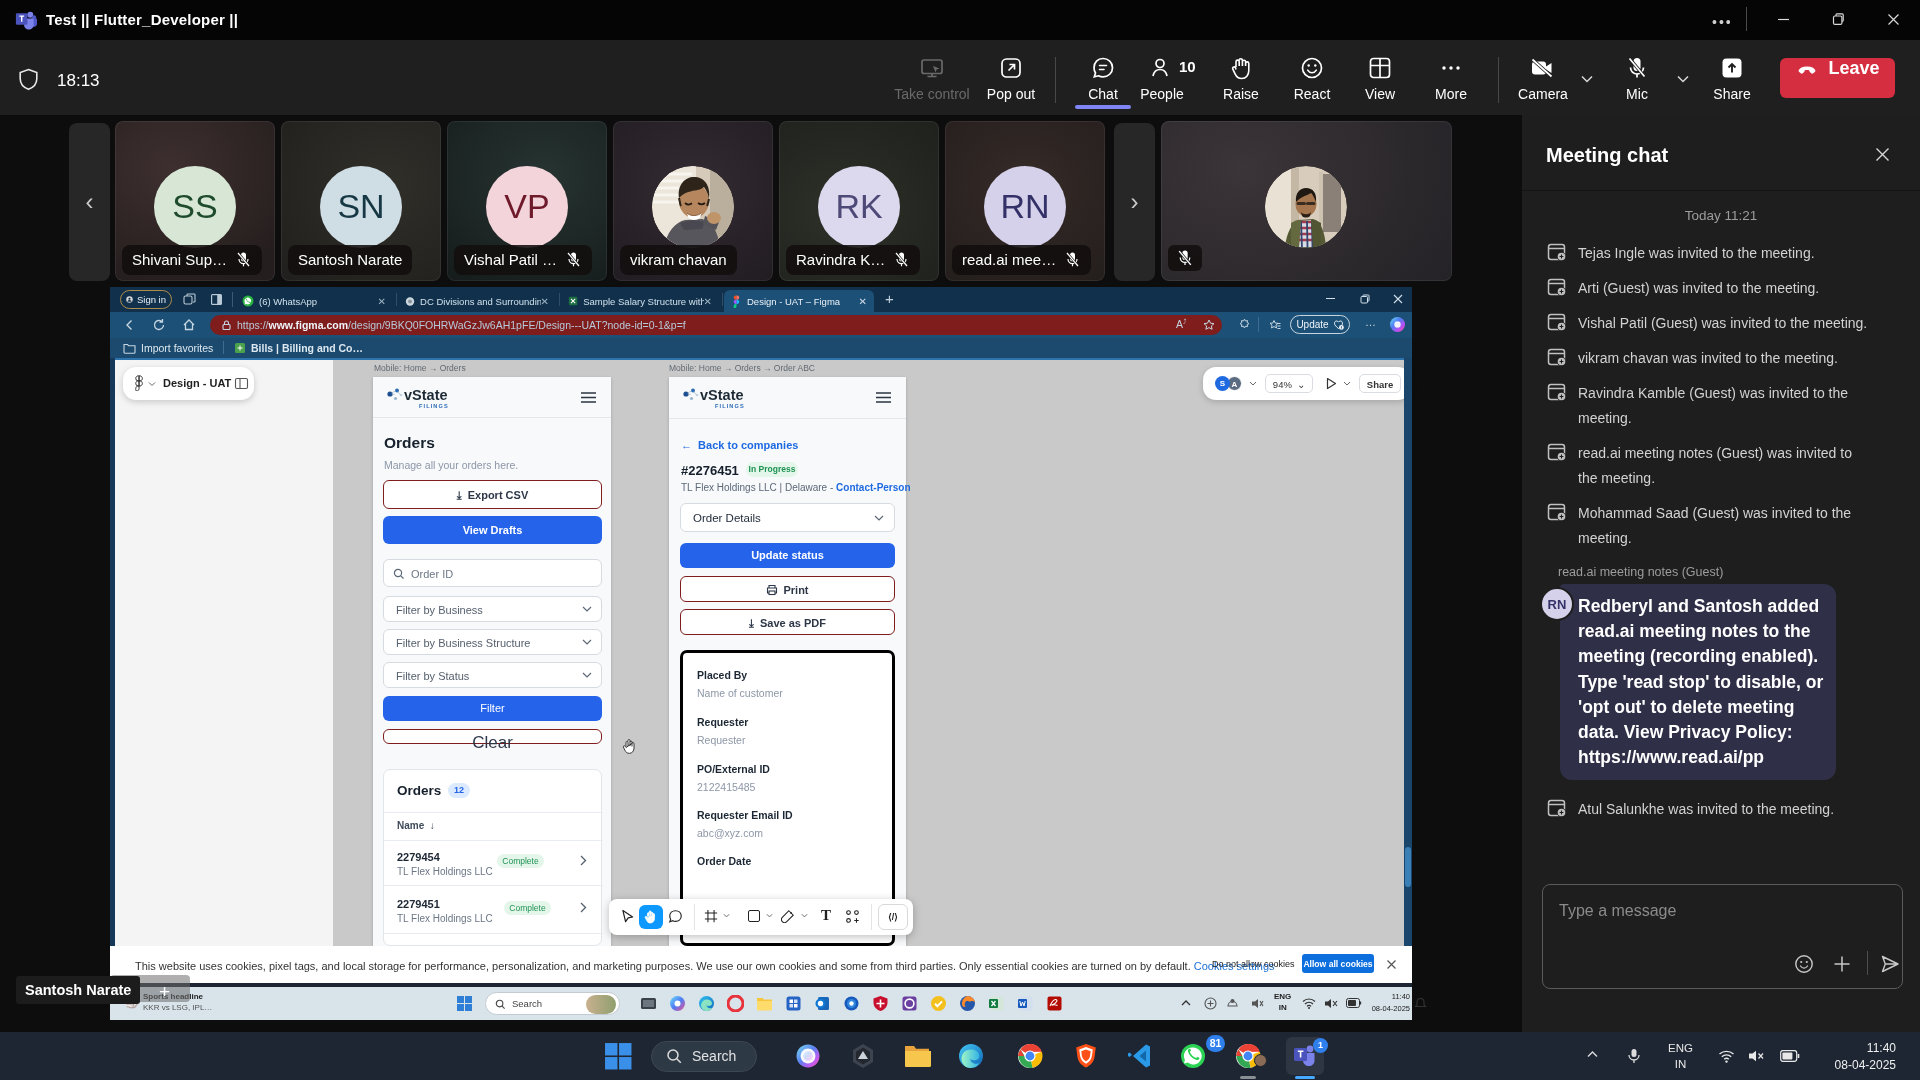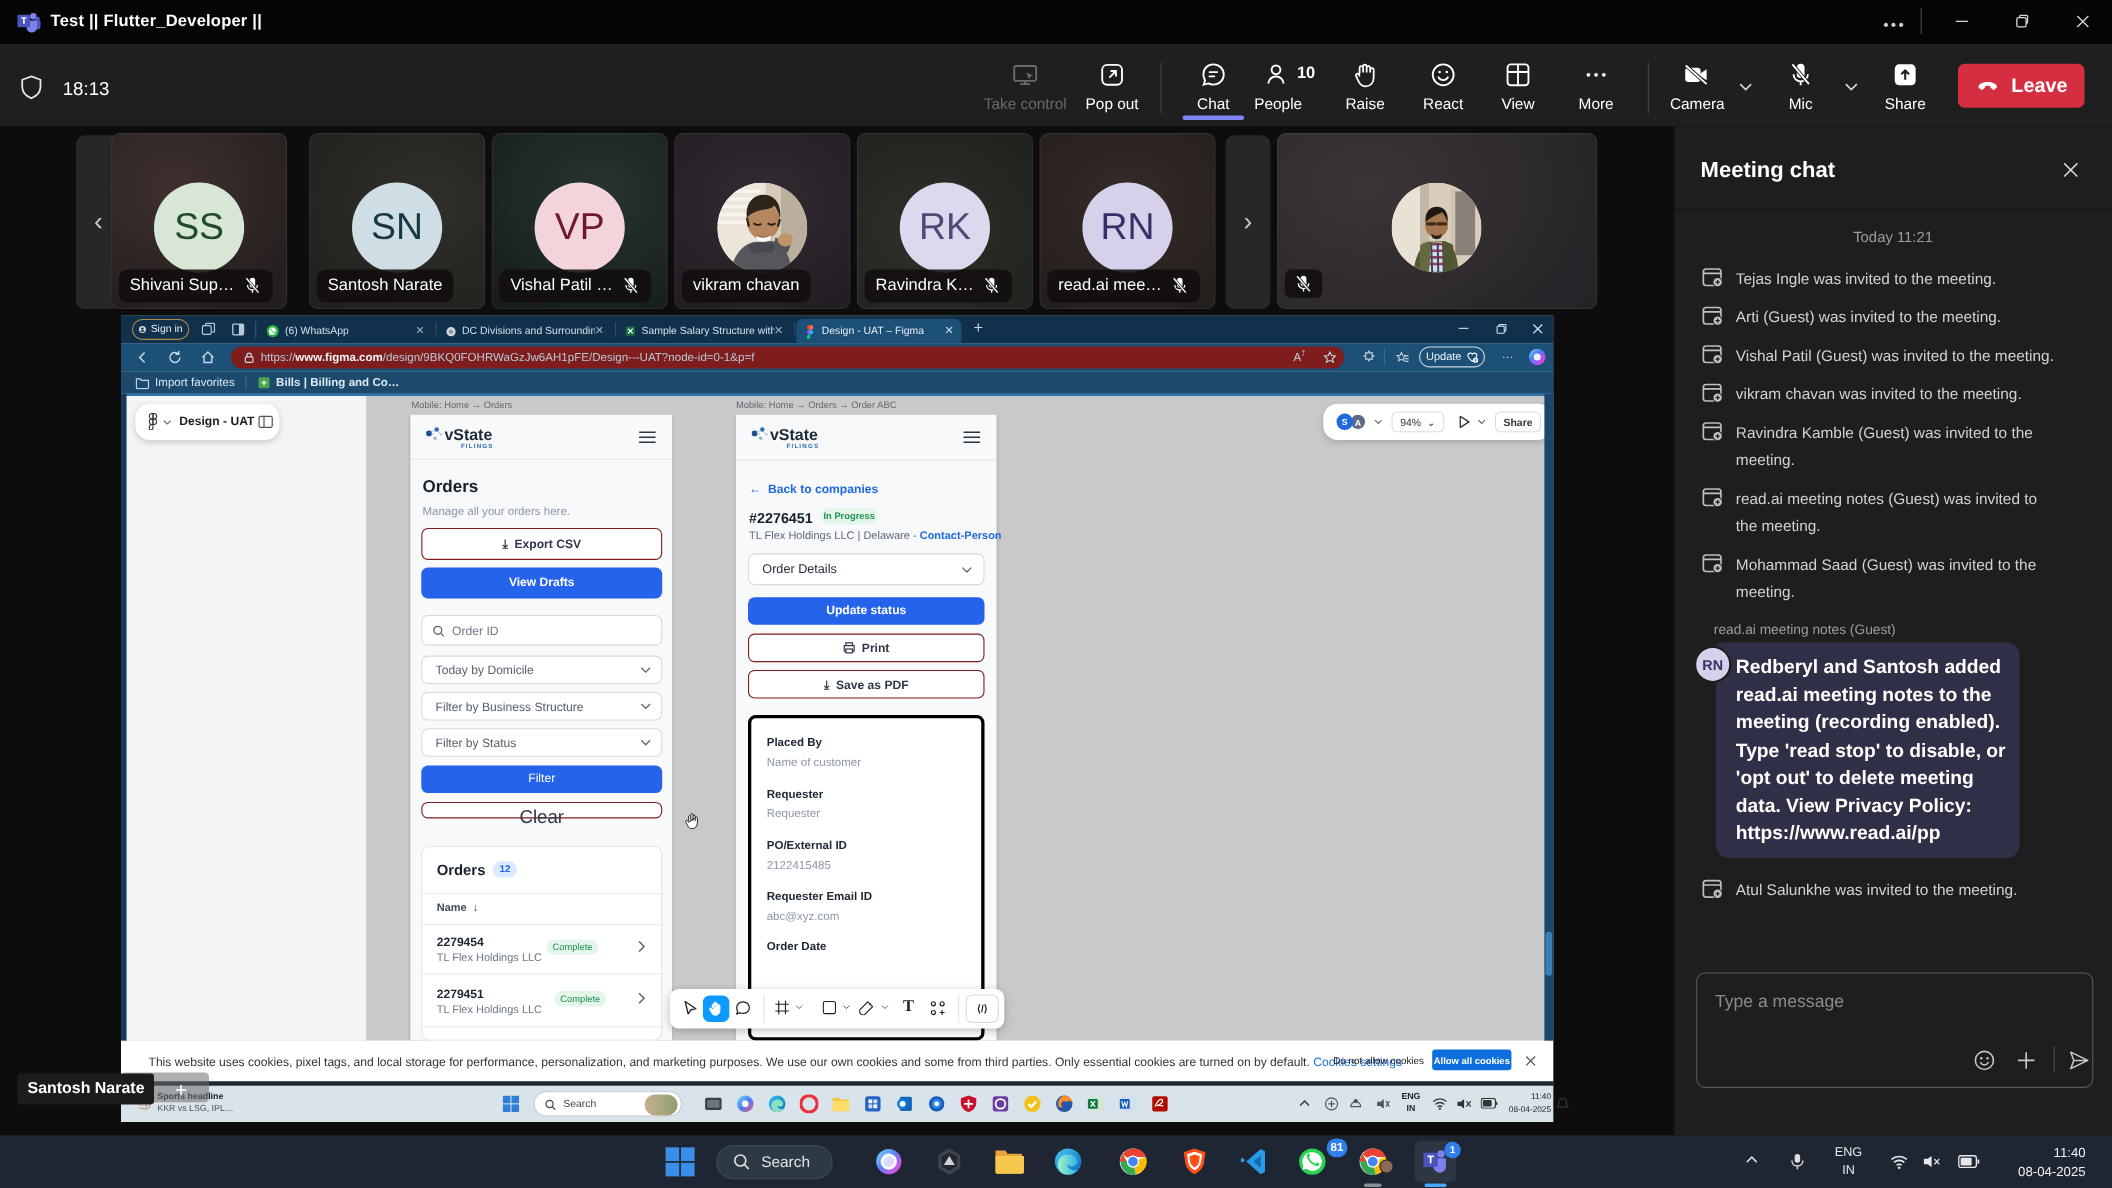--- a/index.html
+++ b/index.html
@@ -172,31 +172,31 @@
       </svg>
 
     <div class="tbtn" style="left:1687px">
       <svg width="26" height="26" viewBox="0 0 26 26">
           <rect x="3.5" y="3.5" width="19" height="19" rx="4" fill="#fff"></rect>
           <path d="M13 17.5v-8M9.5 12.5L13 9l3.5 3.5" fill="none" stroke="#1f1f1f" stroke-width="1.9"></path>
         </svg>
       <div class="lbl">Share</div>
     </div>
 
-    <div class="abs" style="left:1780px;top:18px;width:115px;height:40px;background:#d52e41;border-radius:6px;display:flex;align-items:center;justify-content:center;gap:9px">
+    <div class="abs" style="left:1780px;top:18px;width:115px;height:40px;background:#d52e41;border-radius:6px;display:flex;justify-content:center;gap:9px">
       <svg width="24" height="24" viewBox="0 0 24 24">
           <path d="M4.2 13.9c-.6-.5-.8-1.3-.4-2 .9-1.7 3.6-3.4 8.2-3.4s7.3 1.7 8.2 3.4c.4.7.2 1.5-.4 2l-1.6 1.4c-.6.5-1.4.5-2-.1l-1.5-1.5c-.4-.4-.5-.9-.4-1.4-.7-.2-1.5-.3-2.3-.3s-1.6.1-2.3.3c.1.5 0 1-.4 1.4l-1.5 1.5c-.6.6-1.4.6-2 .1z" fill="#fff"></path>
         </svg>
       <div style="color:#fff;font-size:18px;font-weight:700">Leave</div>
     </div>
   </div>
   <div id="stage" class="abs">
     <div class="navtile" style="left:69px">‹</div>
 
-    <div class="tile" style="left:101px;width:160px;background:radial-gradient(140px 120px at 35% 30%,#3e2f2f,#251e1e)">
+    <div class="tile" style="left:115px;width:160px;background:radial-gradient(140px 120px at 35% 30%,#3e2f2f,#251e1e)">
       <div class="avatar" style="left:39px;top:45px;width:82px;height:82px;background:#d8e6d5;color:#1e4b2b;font-size:34px">SS</div>
       <div class="nametag">Shivani Sup…<svg style="margin-left:8px" width="17" height="17" viewBox="0 0 17 17">
             <rect x="6" y="1.5" width="5" height="9" rx="2.5" fill="#fff"></rect>
             <path d="M4 8c0 2.6 2 4.6 4.5 4.6S13 10.6 13 8M8.5 12.6v2.6" fill="none" stroke="#fff" stroke-width="1.2"></path>
             <path d="M3 2l11 13" stroke="#231d1d" stroke-width="2.6"></path>
             <path d="M3 2l11 13" stroke="#fff" stroke-width="1.2"></path>
           </svg></div>
     </div>
 
     <div class="tile" style="left:281px;width:160px;background:radial-gradient(150px 130px at 65% 40%,#302f29,#211f1d)">
@@ -578,21 +578,21 @@
         <div class="abs" style="left:11px;top:82px;font-size:10.5px;color:#8d97a7">Manage all your orders here.</div>
         <div class="btn-white" style="left:10px;top:103px;width:219px;height:29px;font-size:11px;line-height:29px">⤓&nbsp; Export CSV</div>
         <div class="btn-blue" style="left:10px;top:139px;width:219px;height:28px;font-size:11px;line-height:28px">View Drafts</div>
         <div class="inputbox" style="left:10px;top:182px;width:219px;height:28px;font-size:11px;line-height:28px">
           <svg class="abs" style="left:9px;top:8px" width="12" height="12" viewBox="0 0 12 12">
               <circle cx="5" cy="5" r="3.6" fill="none" stroke="#5c6878" stroke-width="1.2"></circle>
               <path d="M7.8 7.8l2.7 2.7" stroke="#5c6878" stroke-width="1.2"></path>
             </svg>
           <span style="margin-left:27px;color:#6c7787">Order ID</span>
         </div>
-        <div class="inputbox" style="left:10px;top:219px;width:219px;height:26px;font-size:11px;line-height:26px"><span style="margin-left:12px;color:#55606e">Today by Domicile</span><svg class="abs" style="left:198px;top:9px" width="10" height="7" viewBox="0 0 10 7">
+        <div class="inputbox" style="left:10px;top:219px;width:219px;height:26px;font-size:11px;line-height:26px"><span style="margin-left:12px;color:#55606e">Filter by Business</span><svg class="abs" style="left:198px;top:9px" width="10" height="7" viewBox="0 0 10 7">
               <path d="M1 1l4 4 4-4" fill="none" stroke="#5c6878" stroke-width="1.2"></path>
             </svg></div>
         <div class="inputbox" style="left:10px;top:252px;width:219px;height:26px;font-size:11px;line-height:26px"><span style="margin-left:12px;color:#55606e">Filter by Business Structure</span><svg class="abs" style="left:198px;top:9px" width="10" height="7" viewBox="0 0 10 7">
               <path d="M1 1l4 4 4-4" fill="none" stroke="#5c6878" stroke-width="1.2"></path>
             </svg></div>
         <div class="inputbox" style="left:10px;top:285px;width:219px;height:26px;font-size:11px;line-height:26px"><span style="margin-left:12px;color:#55606e">Filter by Status</span><svg class="abs" style="left:198px;top:9px" width="10" height="7" viewBox="0 0 10 7">
               <path d="M1 1l4 4 4-4" fill="none" stroke="#5c6878" stroke-width="1.2"></path>
             </svg></div>
         <div class="btn-blue" style="left:10px;top:319px;width:219px;height:25px;font-size:11px;line-height:25px;font-weight:400">Filter</div>
         <div class="btn-white" style="left:10px;top:352px;width:219px;height:15px;font-size:17px;line-height:25px;font-weight:400">Clear</div>

